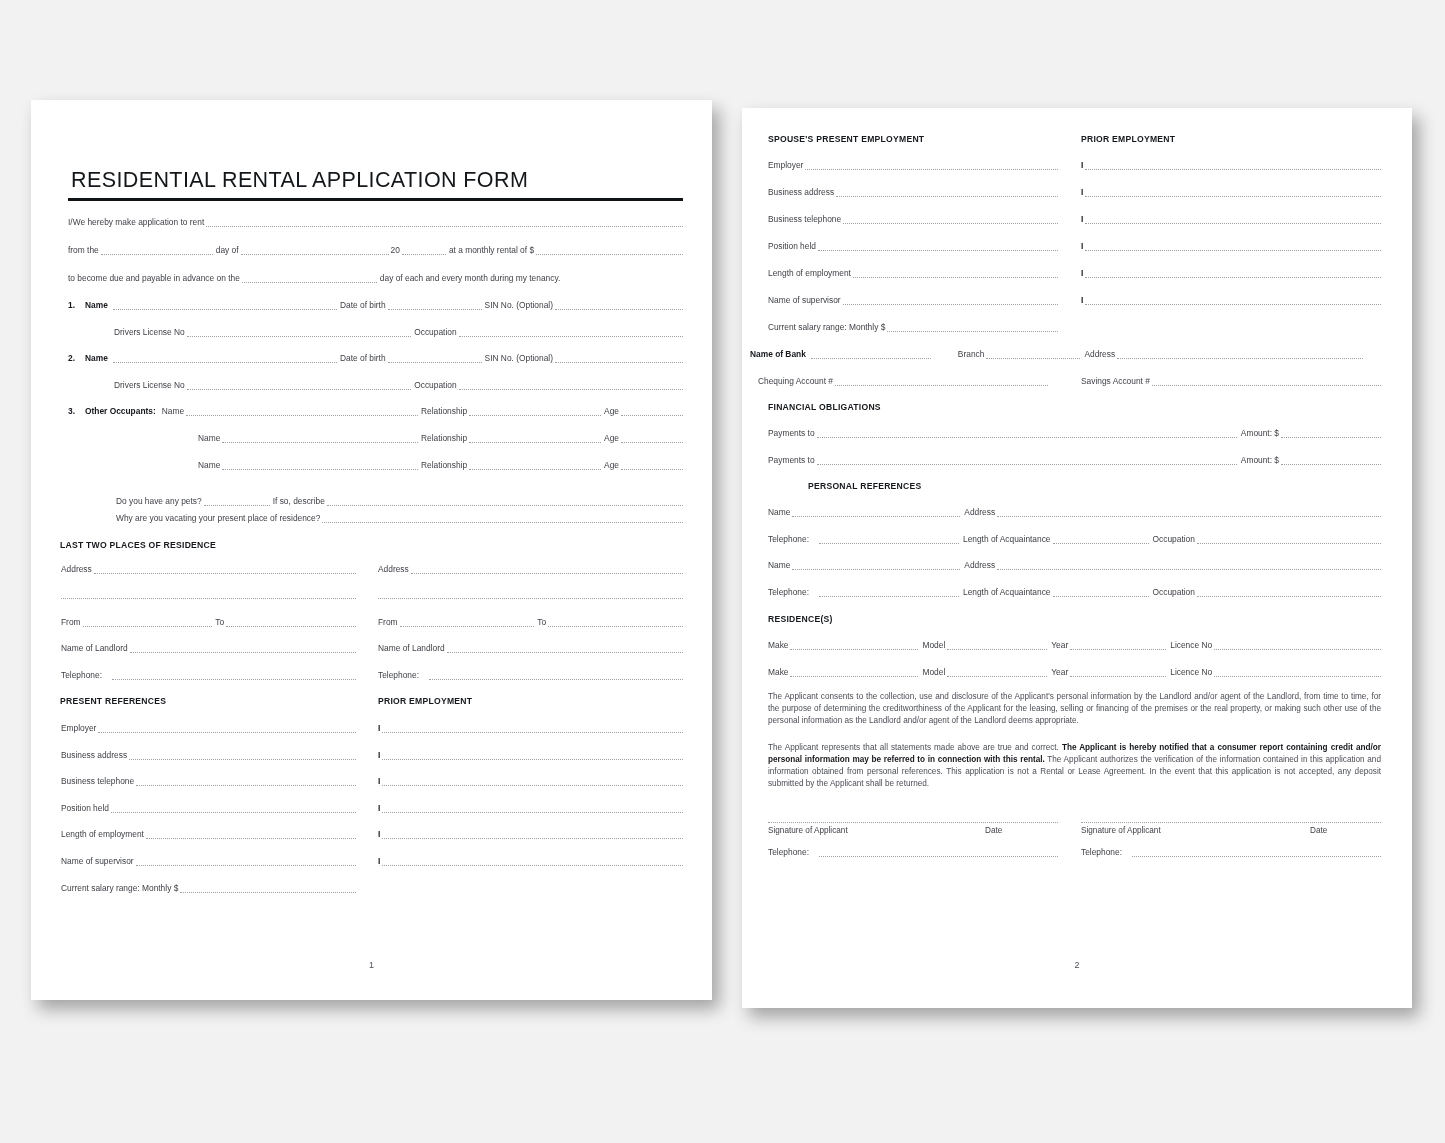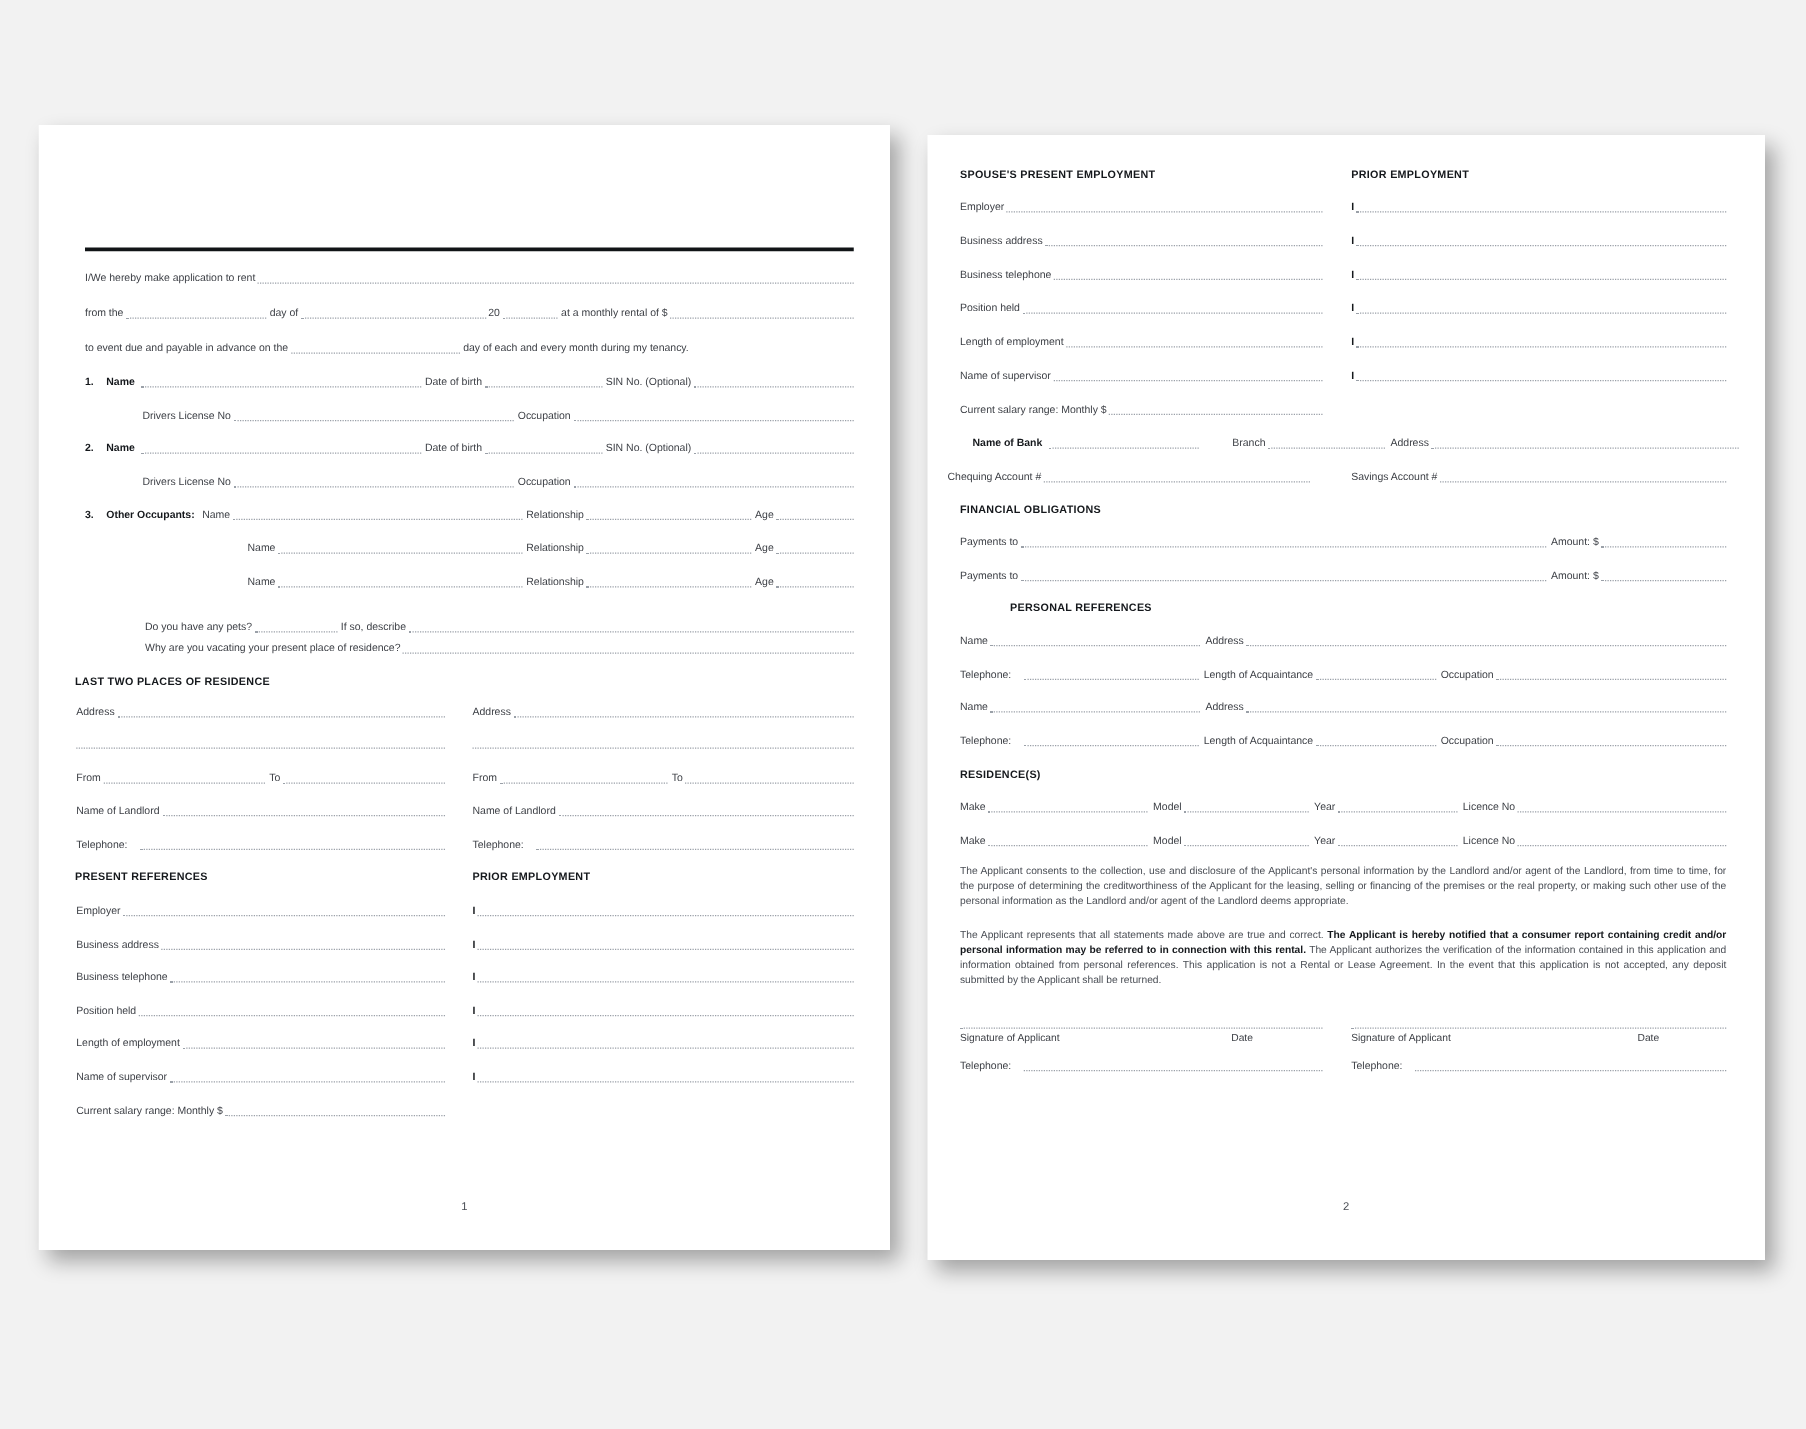--- a/index.html
+++ b/index.html
@@ -88,40 +88,41 @@
   }
 </style>
 </head>
 <body>
 
 <div class="canvas">
 
   <div class="page" id="page-1">
     <div class="page-inner">
 
+      <div class="doc-title">RESIDENTIAL RENTAL APPLICATION FORM</div>
       <div class="title-rule"></div>
 
       <div class="row" style="left:37px; top:118px; width:615px;">
         <span class="lbl">I/We hereby make application to rent</span>
         <span class="dots"></span>
       </div>
 
       <div class="row" style="left:37px; top:146px; width:615px;">
         <span class="lbl">from the</span>
         <span class="dots fx" style="width:112px;"></span>
         <span class="lbl" style="padding-left:3px;">day of</span>
         <span class="dots fx" style="width:148px;"></span>
         <span class="lbl" style="padding-left:2px;">20</span>
         <span class="dots fx" style="width:44px;"></span>
         <span class="lbl" style="padding-left:3px;">at a monthly rental of $</span>
         <span class="dots"></span>
       </div>
 
       <div class="row" style="left:37px; top:174px; width:615px;">
-        <span class="lbl">to event due and payable in advance on the</span>
+        <span class="lbl">to become due and payable in advance on the</span>
         <span class="dots fx" style="width:135px;"></span>
         <span class="lbl" style="padding-left:3px;">day of each and every month during my tenancy.</span>
       </div>
 
       <div class="row" style="left:37px; top:201px; width:615px;">
         <span class="num">1.</span>
         <span class="lbl b">Name</span>
         <span class="dots" style="margin-left:3px;"></span>
         <span class="lbl" style="padding-left:3px;">Date of birth</span>
         <span class="dots fx" style="width:94px;"></span>
@@ -364,21 +365,21 @@
       <div class="row" style="left:339px; top:188px; width:300px;">
         <span class="stub">I</span>
         <span class="dots"></span>
       </div>
 
       <div class="row" style="left:26px; top:215px; width:290px;">
         <span class="lbl">Current salary range: Monthly $</span>
         <span class="dots"></span>
       </div>
 
-      <div class="row" style="left:36px; top:242px; width:613px;text-align:right;">
+      <div class="row" style="left:8px; top:242px; width:613px;text-align:right;">
         <span class="lbl bk">Name of Bank</span>
         <span class="dots fx" style="width:120px; margin-left:3px;"></span>
         <span class="lbl" style="padding-left:4px;margin-left:23px;">Branch</span>
         <span class="dots fx" style="width:94px;"></span>
         <span class="lbl" style="padding-left:4px;">Address</span>
         <span class="dots"></span>
       </div>
 
       <div class="row" style="left:16px; top:269px; width:290px;text-align:center;">
         <span class="lbl">Chequing Account #</span>

